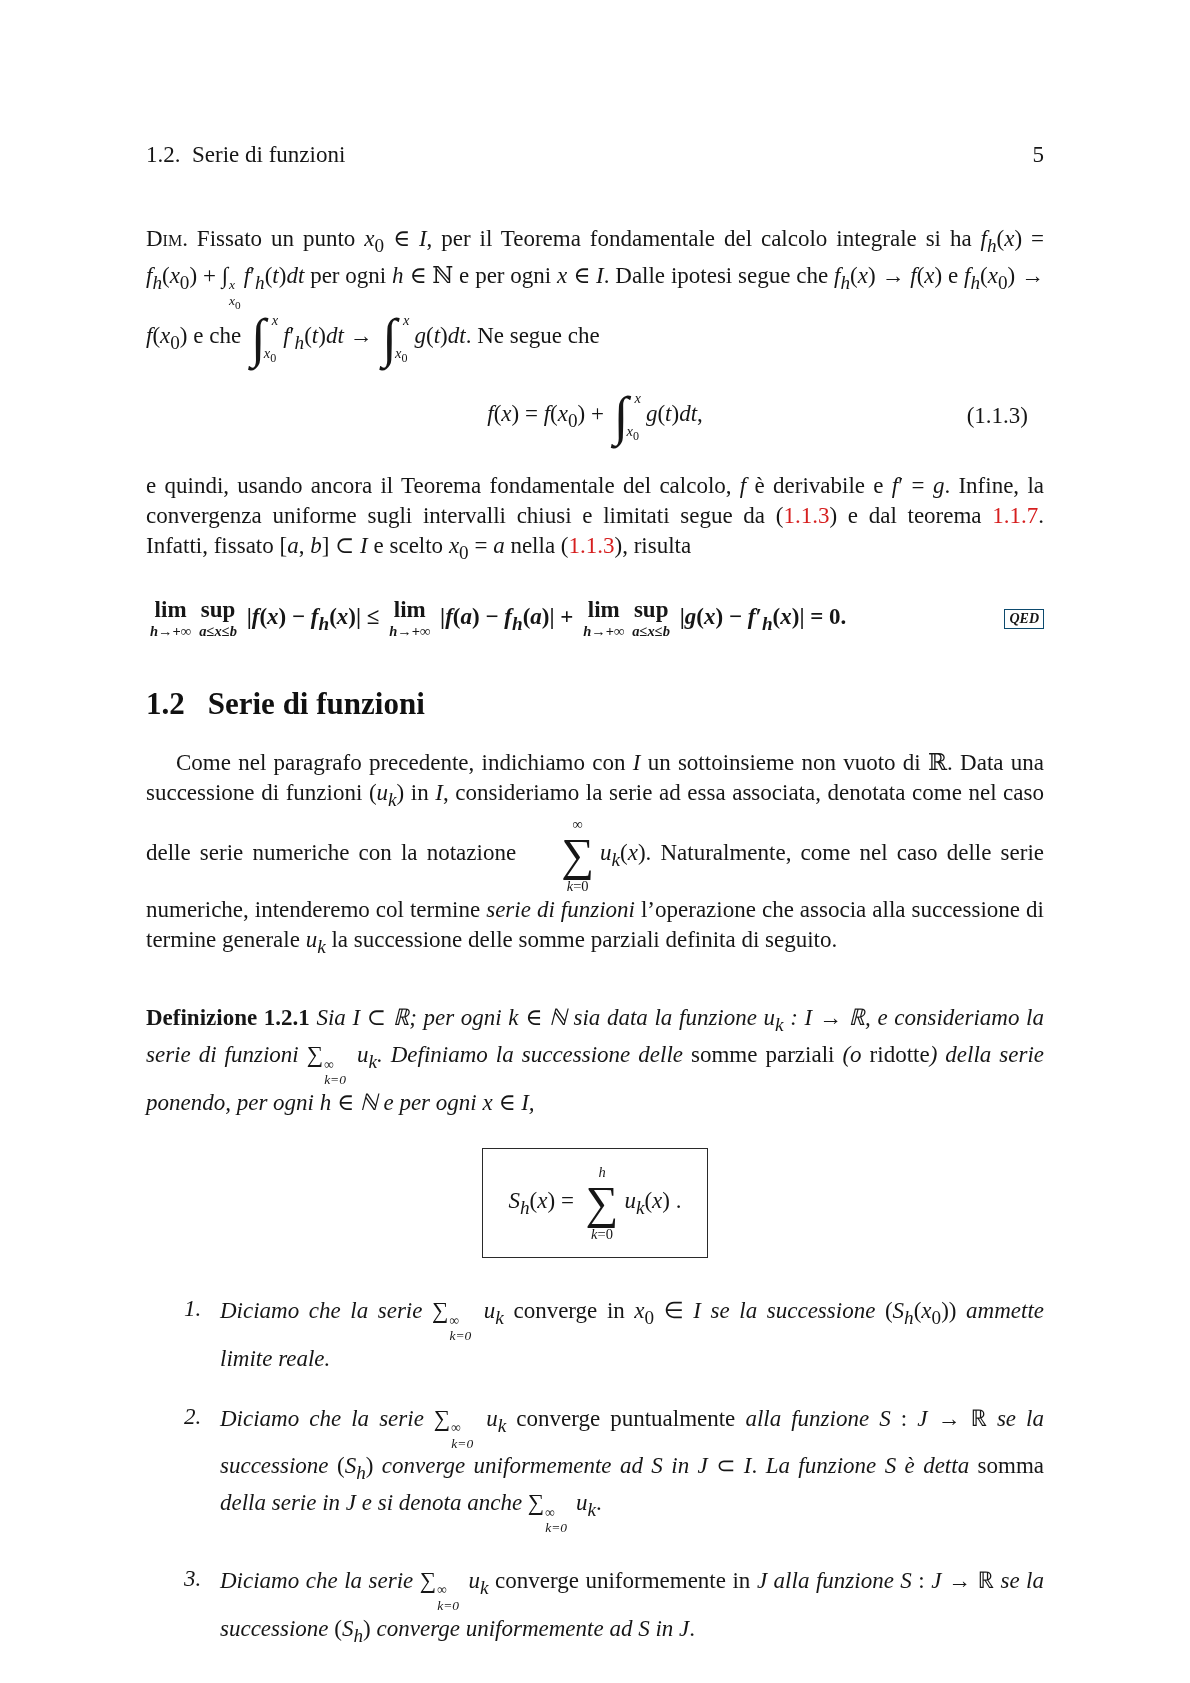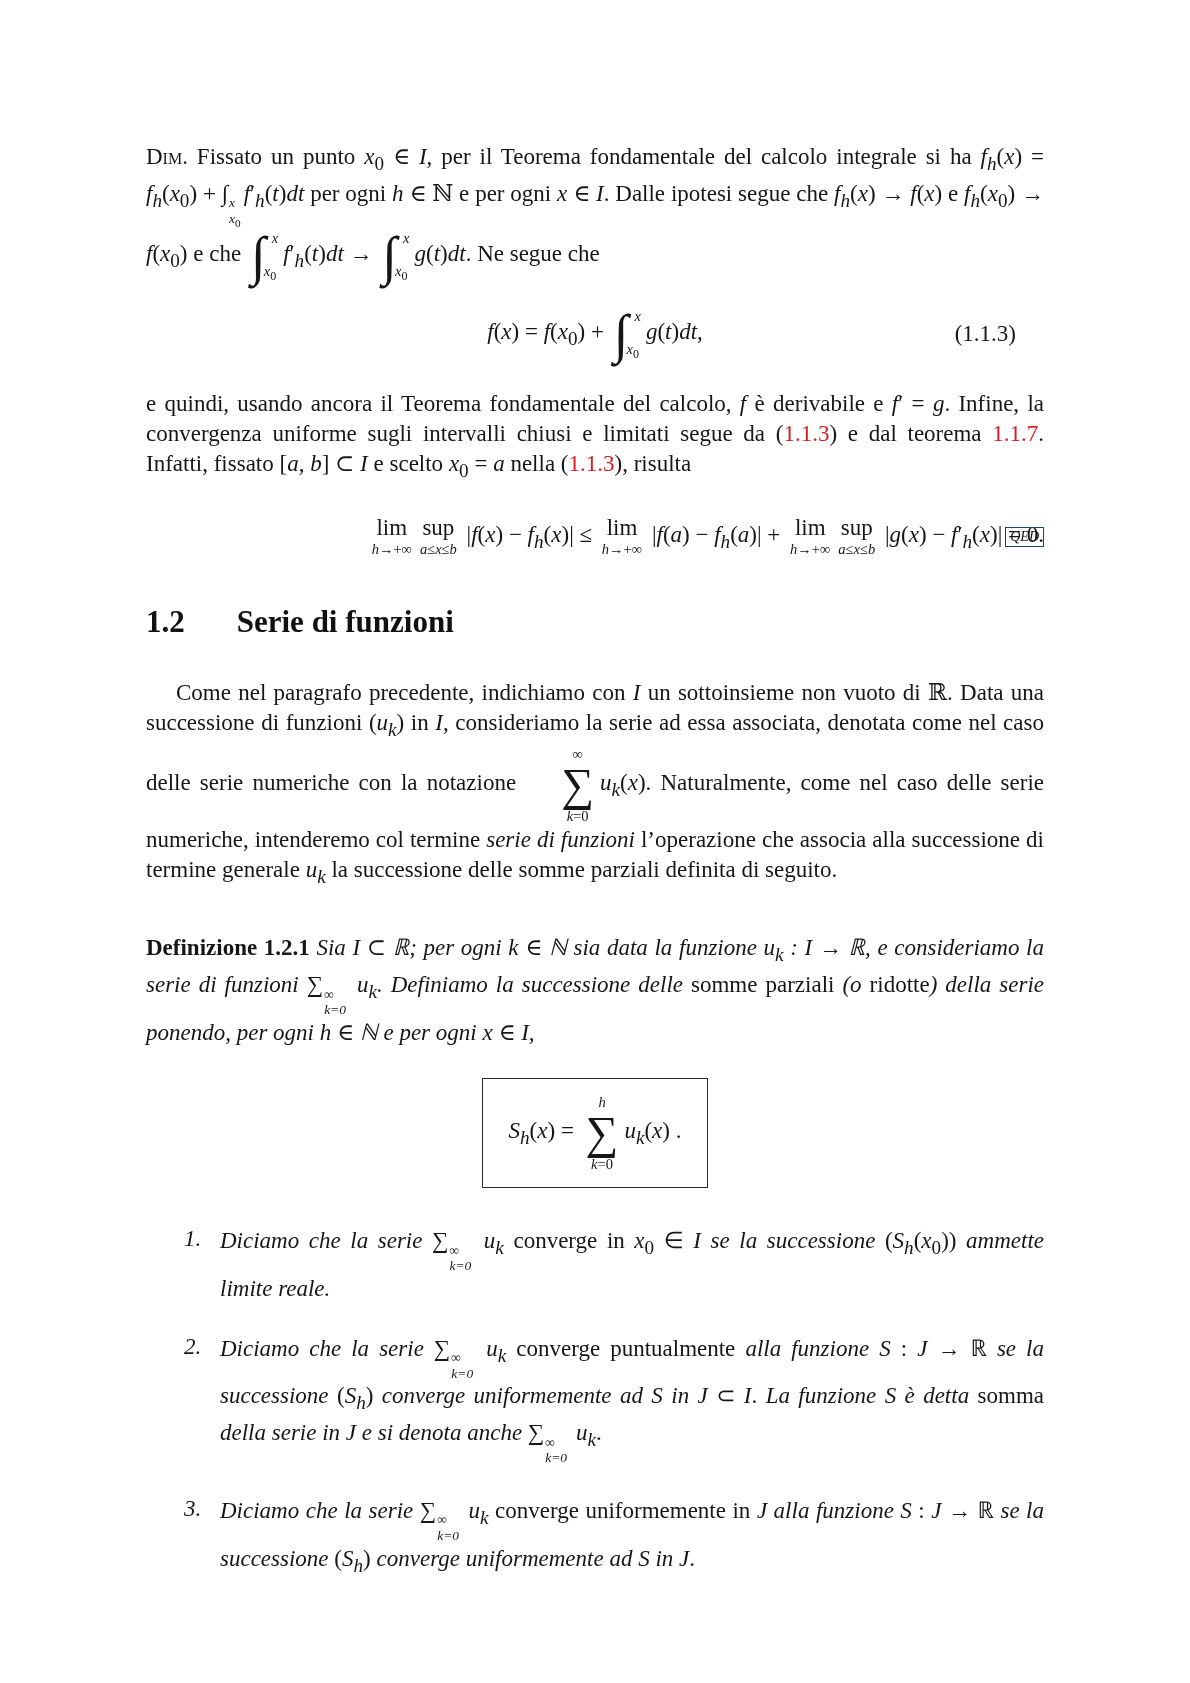--- a/index.html
+++ b/index.html
@@ -25,38 +25,42 @@
   .dlims .db{margin-left:-2px;}
   
   .dsum{display:inline-flex;flex-direction:column;align-items:center;vertical-align:middle;margin:0 6px;line-height:1;}
   .dsum .sig{font-size:46px;line-height:0.95;}
   .dsum .lt,.dsum .lb{font-size:14.5px;line-height:1.25;}
   
   .ovr{display:inline-flex;flex-direction:column;align-items:center;vertical-align:middle;margin:0 4px;}
   .ovr .top{line-height:1.05;}
   .ovr .bot{font-size:14.5px;line-height:1.25;white-space:nowrap;}
   .eqrow{position:relative;display:flex;justify-content:center;align-items:center;margin:24px 12px 28px;}
-  .eqrow2{position:relative;display:flex;justify-content:flex-end;align-items:center;margin:30px 0 0;}
-  .eqtag{position:absolute;right:16px;font-family:Liberation Serif, serif;}
+  .eqrow2{position:relative;display:flex;justify-content:flex-start;align-items:center;margin:30px 0 0;font-weight:bold;}
+  .eqtag{position:absolute;right:4px;font-family:Liberation Serif, serif;}
   .qedbox{position:absolute;right:0;border:1px solid #0c4a6e;font-size:14px;line-height:1.3;padding:0 4px;font-style:italic;}
-  .sec{display:flex;gap:52px;font-weight:bold;font-size:31px;margin:46px 0 38px;color:#111;}
+  .sec{display:flex;gap:23px;font-weight:bold;font-size:31px;margin:46px 0 26px;color:#111;}
   .indent{text-indent:30px;}
   .defp{margin-top:42px;}
   .boxrow{display:flex;justify-content:center;margin:30px 0;}
   .fbox{border:1.5px solid #2a2a2a;padding:14px 26px;}
   .list{margin-top:38px;padding-left:38px;display:flex;flex-direction:column;gap:30px;}
   .li{display:flex;gap:12px;}
   .linum{font-style:italic;min-width:24px;text-align:left;}
   .litext{text-align:justify;line-height:30px;font-family:Liberation Serif, serif;}
 </style>
 </head>
 <body>
 
 <div class="sheet">
 
+  <div class="hdr">
+    <span>1.2.&nbsp; Serie di funzioni</span>
+    <span>5</span>
+  </div>
 
   <p class="p"><span class="sc">Dim.</span> Fissato un punto <i>x</i><sub>0</sub> ∈ <i>I</i>, per il Teorema fondamentale del calcolo integrale si ha <i>f</i><sub><i>h</i></sub>(<i>x</i>) = <i>f</i><sub><i>h</i></sub>(<i>x</i><sub>0</sub>) + ∫<span class="stk">
         <span><i>x</i></span>
         <span><i>x</i><sub>0</sub></span>
       </span><i>f</i>′<sub><i>h</i></sub>(<i>t</i>)<i>dt</i> per ogni <i>h</i> ∈ ℕ e per ogni <i>x</i> ∈ <i>I</i>.  Dalle ipotesi segue che <i>f</i><sub><i>h</i></sub>(<i>x</i>) → <i>f</i>(<i>x</i>) e <i>f</i><sub><i>h</i></sub>(<i>x</i><sub>0</sub>) → <i>f</i>(<i>x</i><sub>0</sub>) e che <span class="dint">
         <span class="dsym">∫</span>
         <span class="dlims">
           <span class="dt"><i>x</i></span>
           <span class="db"><i>x</i><sub>0</sub></span>
         </span>

